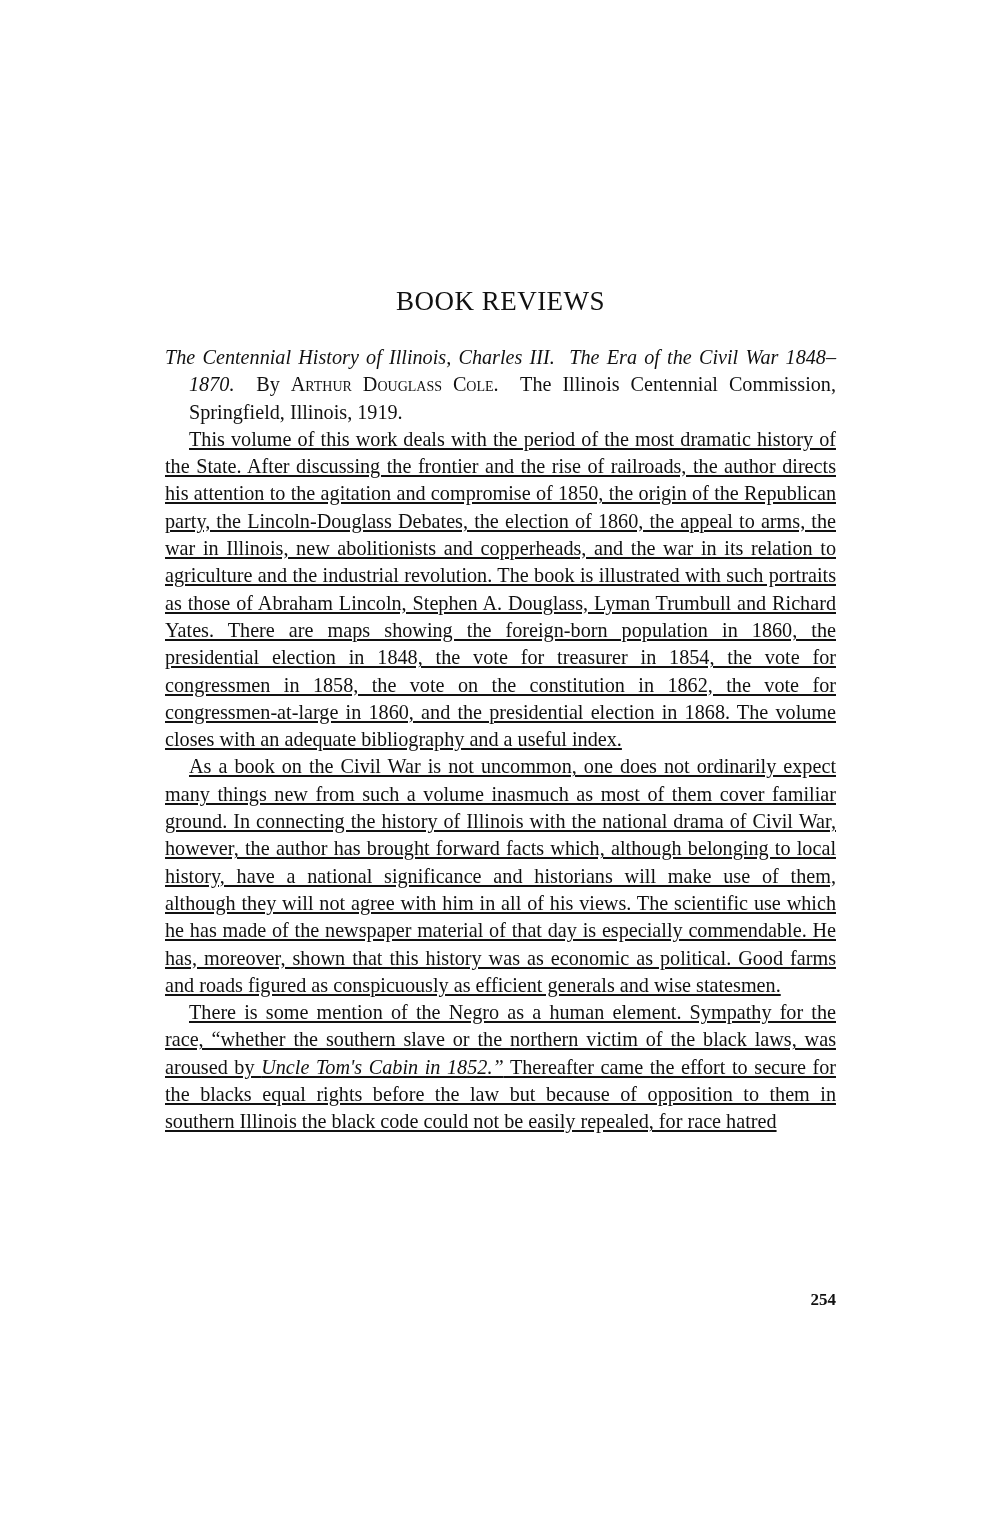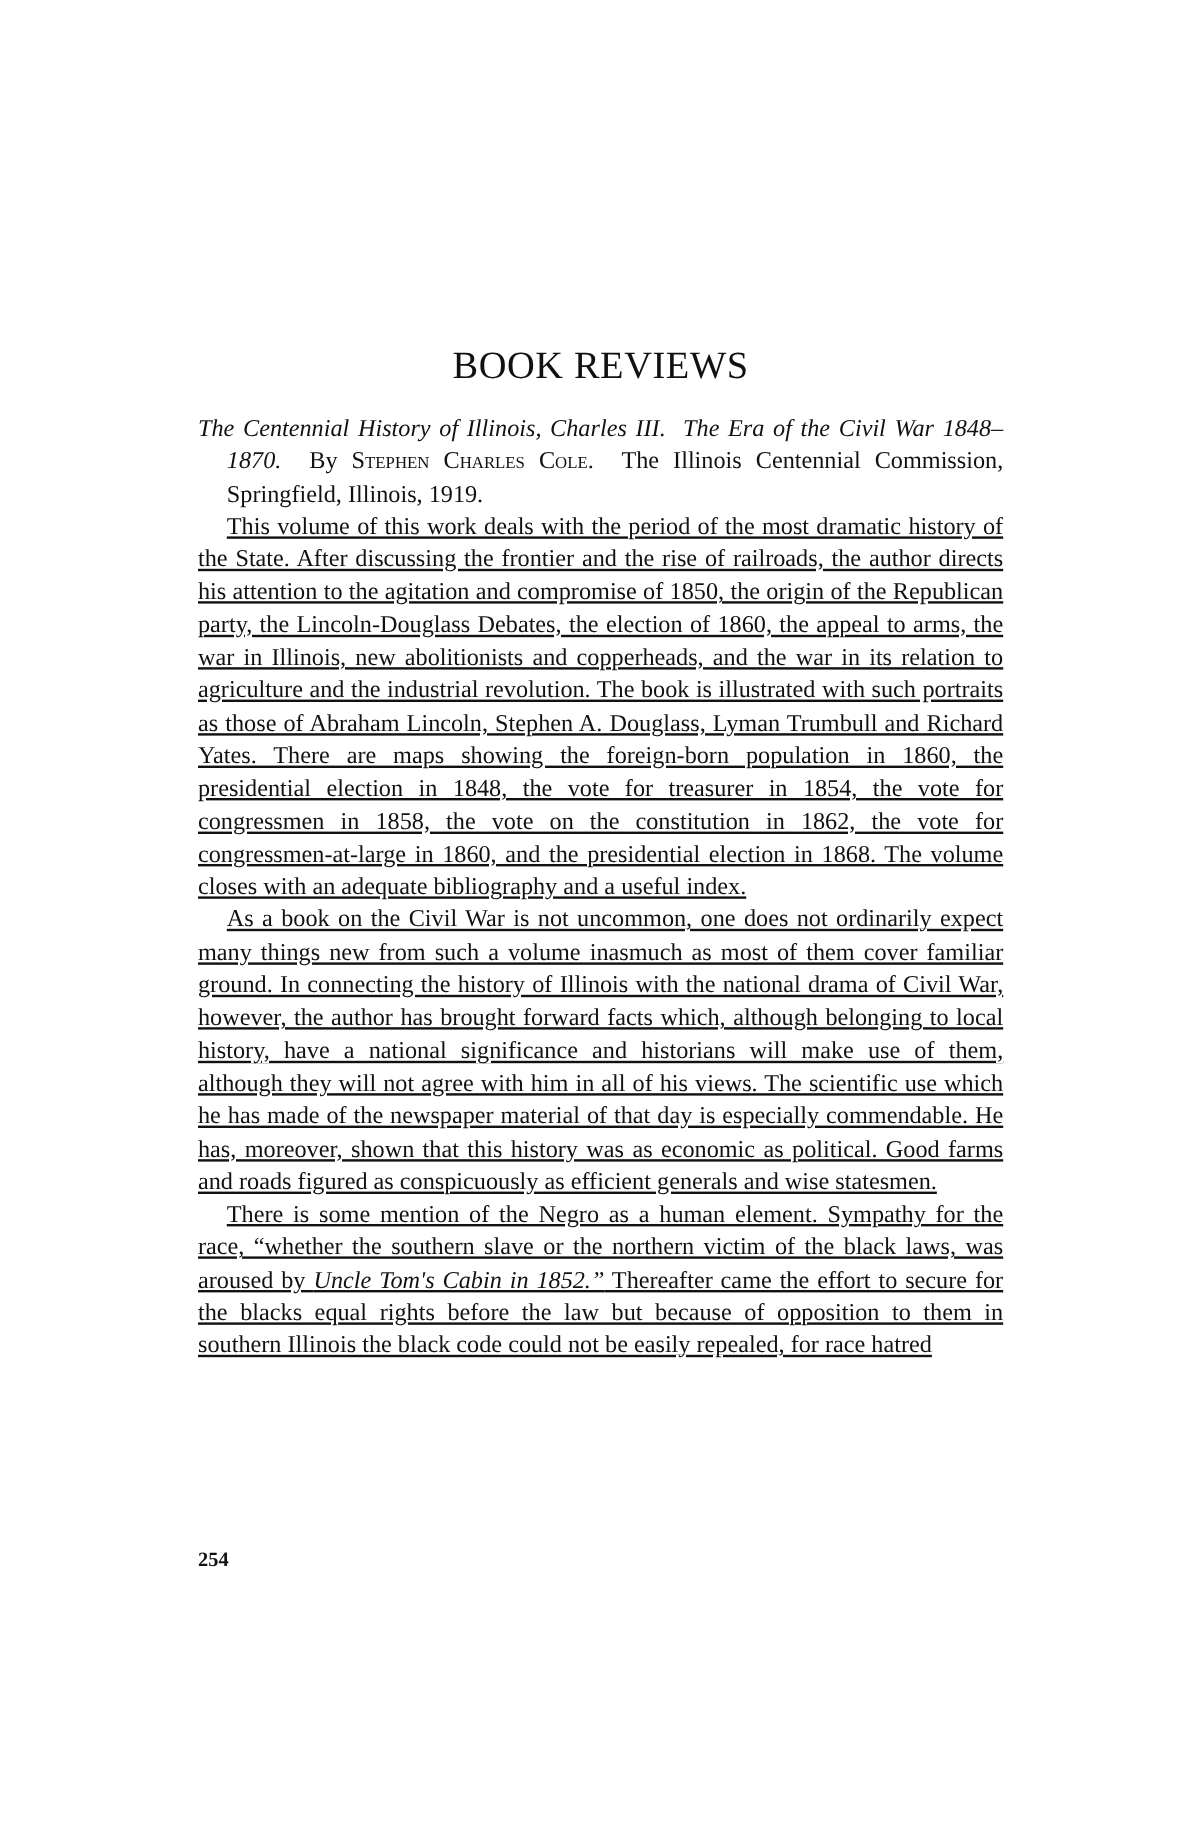--- a/index.html
+++ b/index.html
@@ -20,21 +20,21 @@
       left: 165px;
       top: 0;
       width: 671px;
     }
     .title {
       position: absolute;
       top: 286px;
       left: 0;
       width: 671px;
       text-align: center;
-      font-size: 32px;
+      font-size: 27px;
       letter-spacing: 0.5px;
       font-weight: normal;
       margin: 0;
     }
     .review {
       position: absolute;
       top: 344px;
       left: 0;
       width: 671px;
       font-size: 20.2px;
@@ -55,37 +55,37 @@
       margin: 0;
       text-indent: 24px;
       text-align: justify;
       text-decoration: underline;
     }
     .folio {
       position: absolute;
       top: 1290px;
       left: 0;
       width: 671px;
-      text-align: left;
+      text-align: right;
       font-size: 17px;
       font-weight: bold;
     }
   </style>
 </head>
 <body>
 
 <div class="page">
   <h1 class="title">BOOK REVIEWS</h1>
 
   <div class="review">
     <p class="citation">
       <i>The Centennial History of Illinois, Charles III.</i>&nbsp;
       <i>The Era of the Civil War 1848–1870.</i>&nbsp;
       <span>By</span>
-      <span class="sc">Stephen Charles Cole.</span>&nbsp;
+      <span class="sc">Arthur Douglass Cole.</span>&nbsp;
       <span>The Illinois Centennial Commission, Springfield, Illinois, 1919.</span>
     </p>
 
     <p class="para">This volume of this work deals with the period of the most dramatic history of the State. After discussing the frontier and the rise of railroads, the author directs his attention to the agitation and compromise of 1850, the origin of the Republican party, the Lincoln-Douglass Debates, the election of 1860, the appeal to arms, the war in Illinois, new abolitionists and copperheads, and the war in its relation to agriculture and the industrial revolution. The book is illustrated with such portraits as those of Abraham Lincoln, Stephen A. Douglass, Lyman Trumbull and Richard Yates. There are maps showing the foreign-born population in 1860, the presidential election in 1848, the vote for treasurer in 1854, the vote for congressmen in 1858, the vote on the constitution in 1862, the vote for congressmen-at-large in 1860, and the presidential election in 1868. The volume closes with an adequate bibliography and a useful index.</p>
     <p class="para">As a book on the Civil War is not uncommon, one does not ordinarily expect many things new from such a volume inasmuch as most of them cover familiar ground. In connecting the history of Illinois with the national drama of Civil War, however, the author has brought forward facts which, although belonging to local history, have a national significance and historians will make use of them, although they will not agree with him in all of his views. The scientific use which he has made of the newspaper material of that day is especially commendable. He has, moreover, shown that this history was as economic as political. Good farms and roads figured as conspicuously as efficient generals and wise statesmen.</p>
     <p class="para"><span>There is some mention of the Negro as a human element. Sympathy for the race, “whether the southern slave or the northern victim of the black laws, was aroused by </span><i>Uncle Tom's Cabin in 1852.”</i><span> Thereafter came the effort to secure for the blacks equal rights before the law but because of opposition to them in southern Illinois the black code could not be easily repealed, for race hatred</span></p>
   </div>
 
   <div class="folio">254</div>
 </div>

